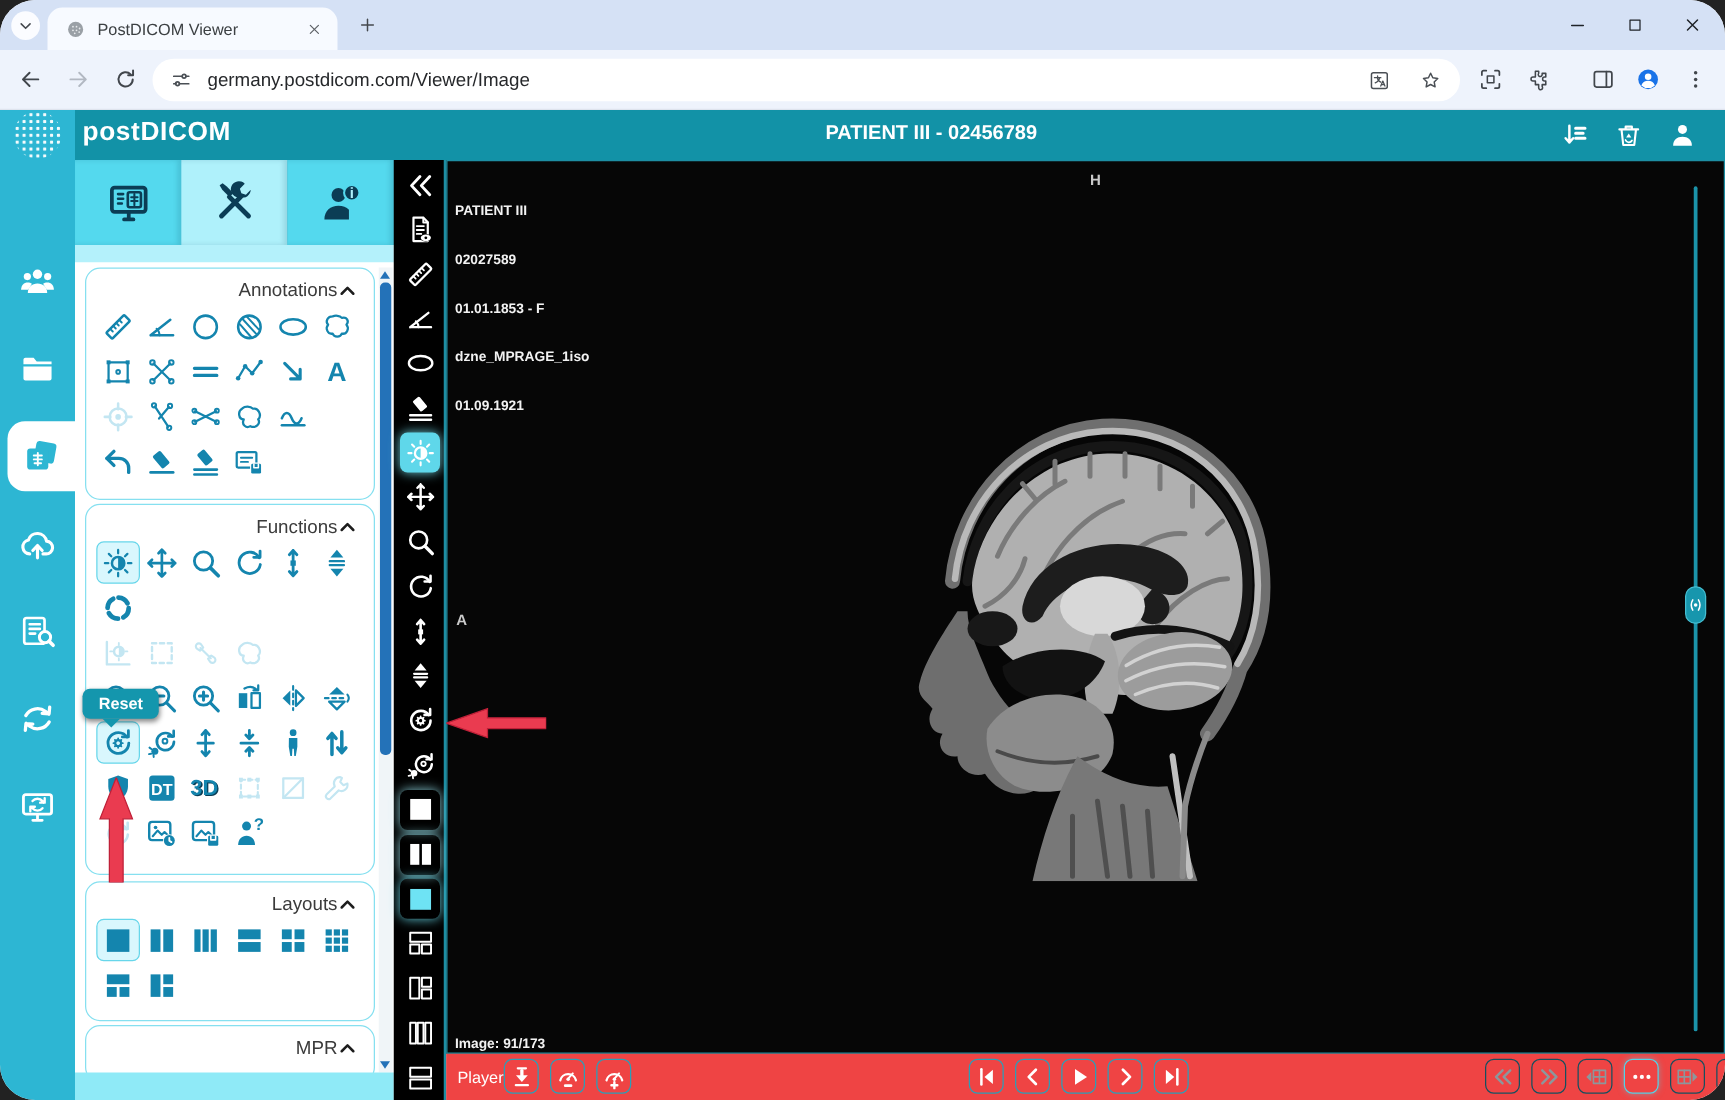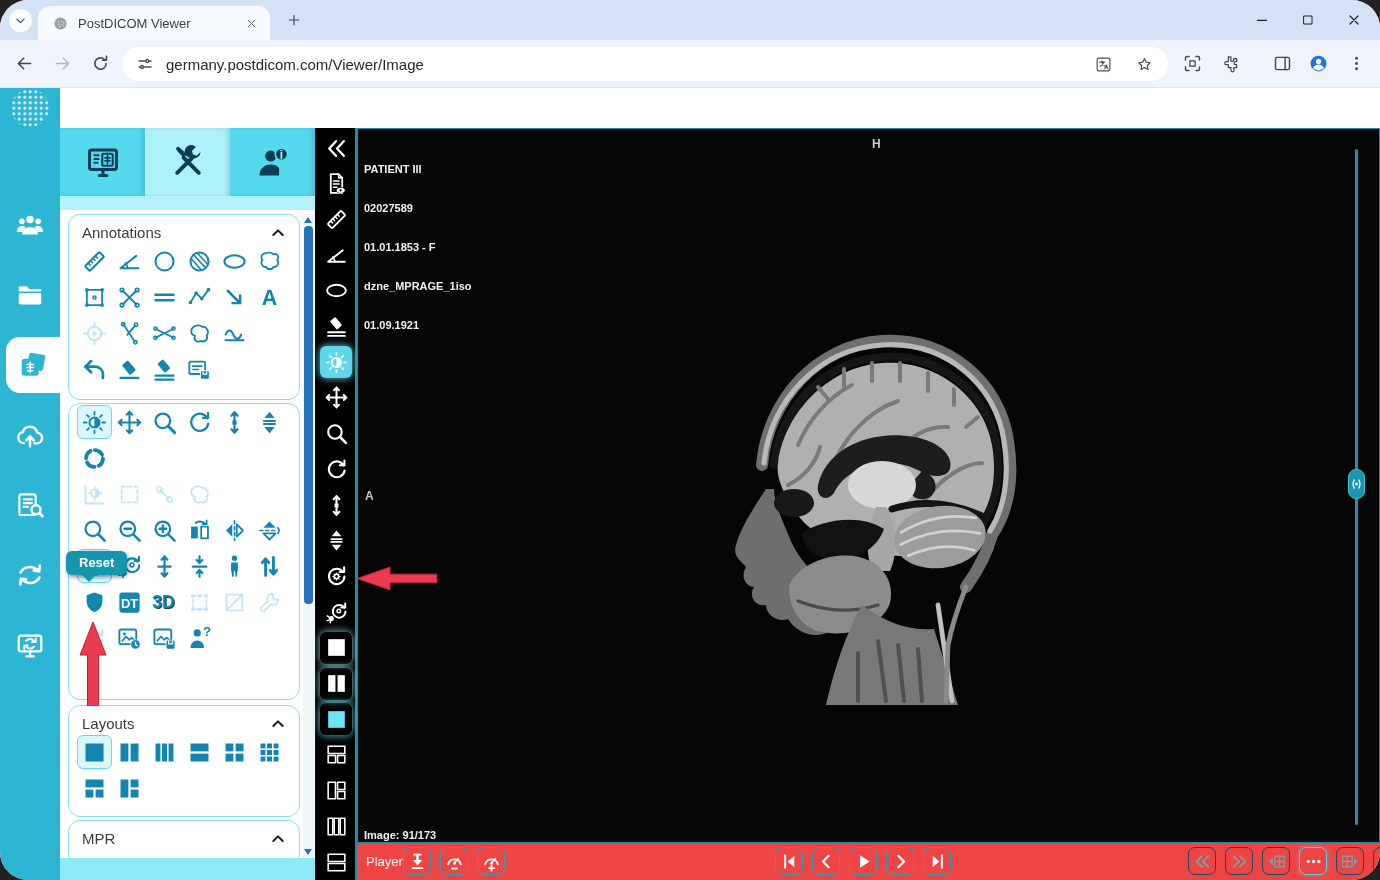--- a/index.html
+++ b/index.html
@@ -42,21 +42,21 @@
   
   .panel{position:absolute;left:60px;top:128px;width:255px;height:752px;background:#fff;}
   .ptabs{position:absolute;left:0;top:0;width:255px;height:68px;background:#2db6d3;display:flex;}
   .ptab{width:85px;height:68px;display:flex;align-items:center;justify-content:center;background:#54d9ee;color:#0b3d55;box-shadow:inset -3px 0 4px rgba(0,60,80,.15);}
   .ptab.active{background:#aff1fb;}
   .ptab .ic{width:36px;height:36px;}
   .pstrip{position:absolute;left:0;top:68px;width:255px;height:14px;background:#b4f1fb;}
   .pbody{position:absolute;left:0;top:82px;width:255px;height:648px;background:#fff;}
   .pcyan{position:absolute;left:0;top:730px;width:255px;height:22px;background:#8feaf7;}
   .card{position:absolute;left:8px;width:232px;background:#fff;border:1.5px solid #86e0f0;border-radius:12px;overflow:hidden;}
-  .chead{display:flex;align-items:center;justify-content:space-between;padding:9px 13px 2px 13px;}
+  .chead{display:flex;align-items:center;justify-content:flex-end;padding:9px 13px 2px 13px;}
   .chead .ct{font-size:15px;color:#3b3b3b;}
   .chead .chev{width:16px;height:16px;color:#1d1d1d;}
   .crow{display:flex;padding-left:8px;height:36px;align-items:center;}
   .cell{width:35px;height:34px;display:flex;align-items:center;justify-content:center;color:#1485ae;}
   .cell .ic{width:27px;height:27px;}
   .cell.disabled{color:#c3e6f2;}
   .cell.active{background:#d9f7fd;border:1.5px solid #67d6ea;border-radius:6px;}
   .pscroll{position:absolute;left:243px;top:4px;width:11px;height:644px;background:#f0f5f8;}
   .pthumb{position:absolute;left:1px;top:12px;width:9px;height:378px;background:#2472b8;border-radius:4px;}
   .parrow{position:absolute;left:1px;width:0;height:0;border-left:4.5px solid transparent;border-right:4.5px solid transparent;}
@@ -213,20 +213,24 @@
         <svg viewBox="0 0 24 24" fill="none" stroke="currentColor" stroke-width="1.8" stroke-linecap="round" stroke-linejoin="round">
           <g fill="currentColor" stroke="none">
             <circle cx="12" cy="6" r="1.6"></circle>
             <circle cx="12" cy="12" r="1.6"></circle>
             <circle cx="12" cy="18" r="1.6"></circle>
           </g>
         </svg>
       </div>
   </div>
 
+  <div class="appheader">
+    <div class="logotext">postDICOM</div>
+    <div class="apptitle">PATIENT III - 02456789</div>
+  </div>
   <div class="hacts" id="header-actions">
       <div class="hic ic">
         <svg viewBox="0 0 24 24" fill="none" stroke="currentColor" stroke-width="1.8" stroke-linecap="round" stroke-linejoin="round">
           <path d="M7.5 4.5v13.5M7.5 18l-3-3.4M7.5 18l3-3.4" stroke-width="2"></path>
           <path d="M12.5 6.5h7.5M12.5 10.5h6M12.5 14.5h7.5" stroke-width="2.4"></path>
         </svg>
       </div>
       <div class="hic ic">
         <svg viewBox="0 0 24 24" fill="none" stroke="currentColor" stroke-width="1.8" stroke-linecap="round" stroke-linejoin="round">
           <path d="M6.2 7.5l1.4 12.5h8.8l1.4-12.5M4.5 7.5h15M9.5 7.5V5.3h5v2.2" stroke-width="1.7"></path>
@@ -564,20 +568,28 @@
                   <path d="M6 9h8M6 12h5" stroke-width="1.4"></path>
                   <rect x="12.5" y="12.5" width="8.5" height="8.5" rx="1" fill="#fff" stroke="none"></rect>
                   <rect x="13.3" y="13.3" width="7" height="7" rx="1" fill="currentColor" stroke="none"></rect>
                   <path d="M15.2 13.6v2.6h3.2v-2.6" stroke="#fff" stroke-width="1.1"></path>
                 </svg>
               </span>
             </div>
           </div>
         </div>
         <div class="card" style="top: 193px; height: 297px;">
+          <div class="chead">
+            <span class="ct">Functions</span>
+            <span class="chev ic">
+              <svg viewBox="0 0 24 24" fill="none" stroke="currentColor" stroke-width="3" stroke-linecap="round" stroke-linejoin="round">
+                <path d="M5 15l7-7 7 7"></path>
+              </svg>
+            </span>
+          </div>
           <div class="crow">
             <div class="cell active">
               <span class="ic">
                 <svg viewBox="0 0 24 24" fill="none" stroke="currentColor" stroke-width="1.8" stroke-linecap="round" stroke-linejoin="round">
                   <circle cx="12" cy="12" r="4.4"></circle>
                   <path d="M12 7.6a4.4 4.4 0 0 1 0 8.8z" fill="currentColor" stroke="none"></path>
                   <path d="M12 2.6V5M12 19v2.4M2.6 12H5M19 12h2.4M5.4 5.4l1.7 1.7M16.9 16.9l1.7 1.7M18.6 5.4l-1.7 1.7M7.1 16.9l-1.7 1.7" stroke-width="1.6"></path>
                 </svg>
               </span>
             </div>

